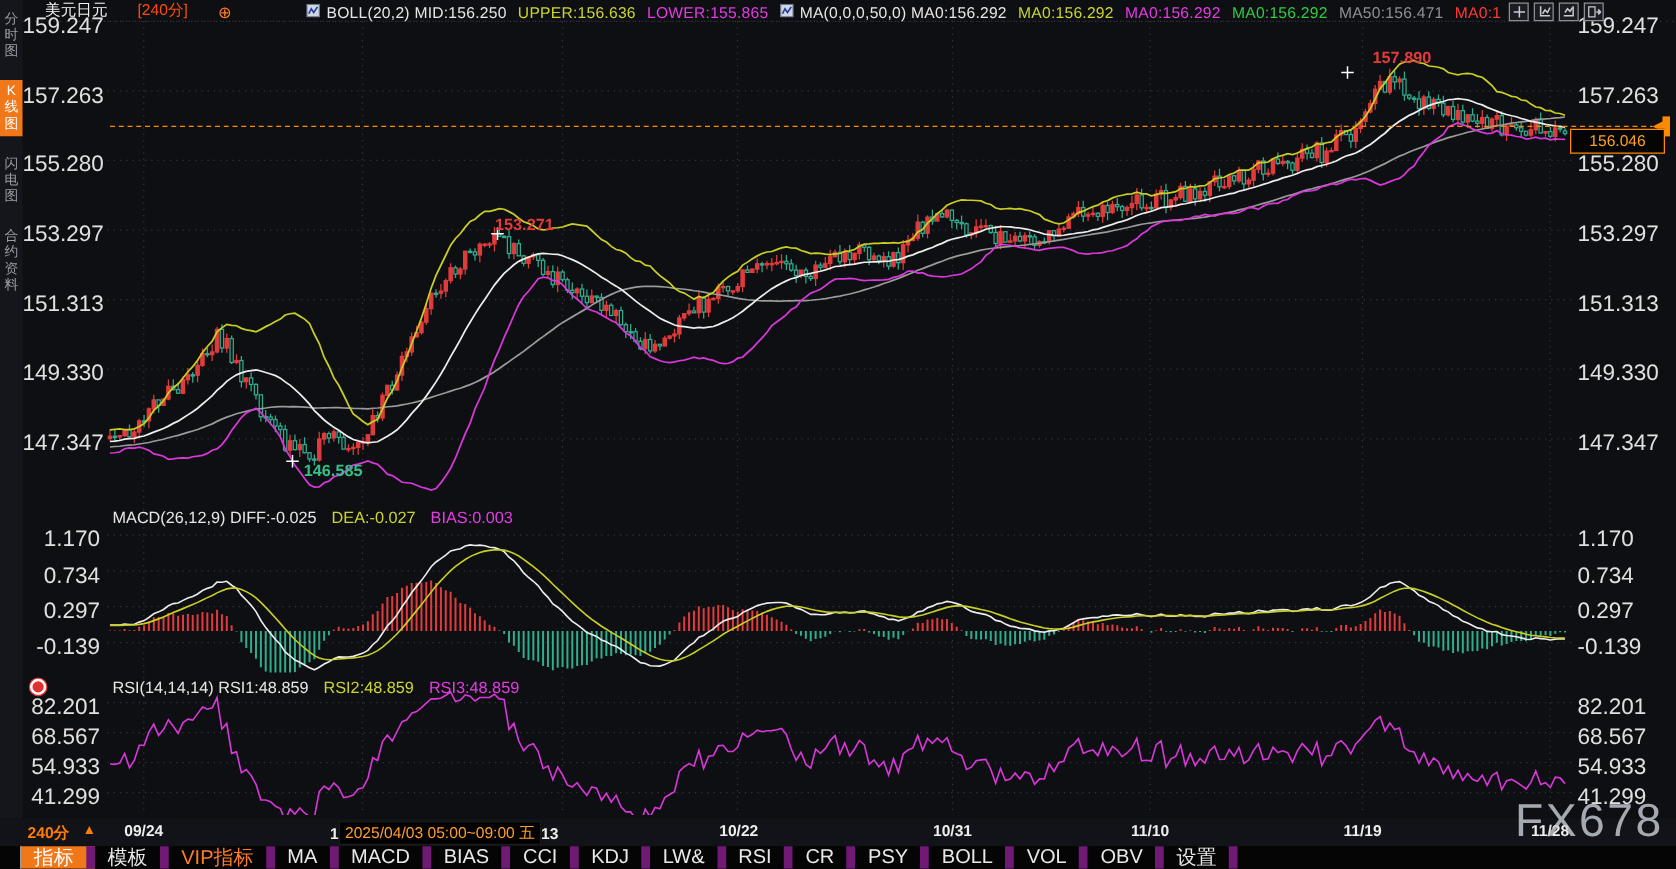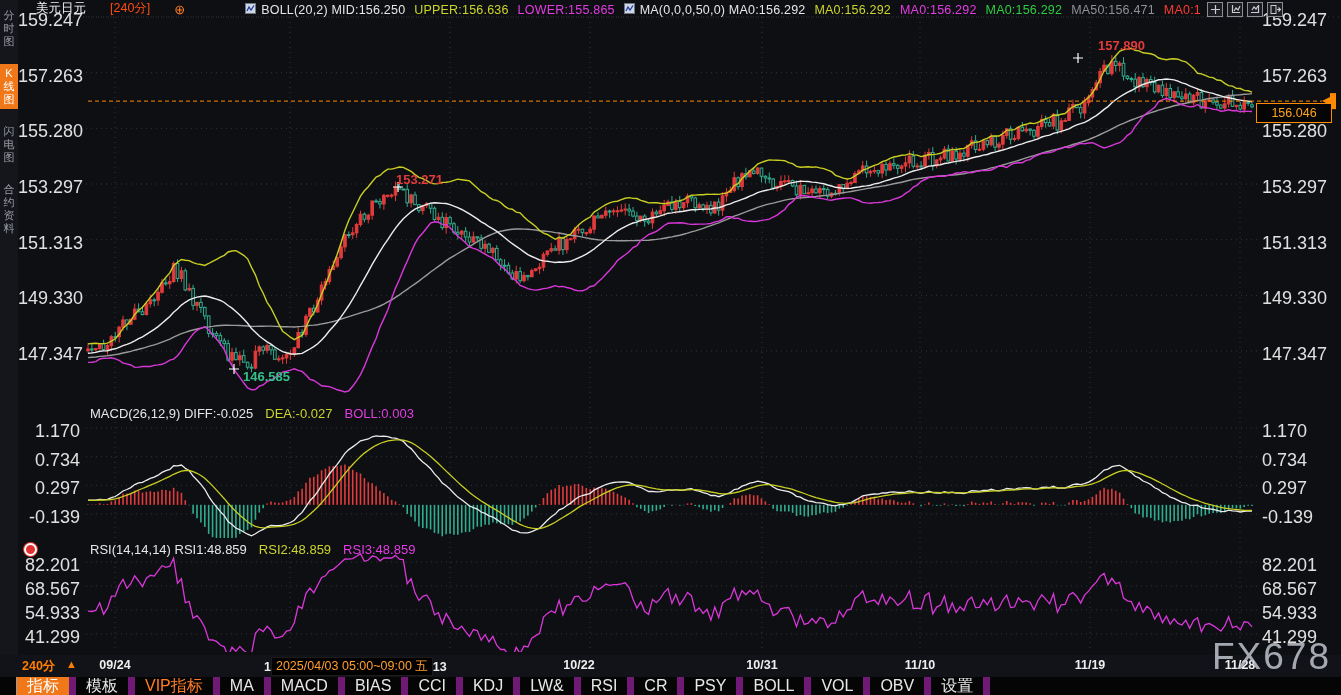--- a/index.html
+++ b/index.html
@@ -1094,21 +1094,21 @@
         <svg width="11" height="11">
           <rect x="1" y="1.5" width="5" height="8" fill="none" stroke="#c9ccd2"></rect>
           <path fill="none" stroke="#c9ccd2" stroke-width="1.2" d="M7 5.5 H10 M8.5 3.5 L10.5 5.5 L8.5 7.5"></path>
         </svg>
       </div>
     </div>
 
   <div class="pane-hdr" id="macd-header" style="top:406px">
       <span style="color: rgb(230, 230, 230);">MACD(26,12,9) DIFF:-0.025</span>
       <span style="color: rgb(204, 212, 46);">DEA:-0.027</span>
-      <span style="color: rgb(226, 60, 226);">BOLL:0.003</span>
+      <span style="color: rgb(226, 60, 226);">BIAS:0.003</span>
     </div>
   <div class="pane-hdr" id="rsi-header" style="top:542px">
       <span style="color: rgb(230, 230, 230);">RSI(14,14,14) RSI1:48.859</span>
       <span style="color: rgb(204, 212, 46);">RSI2:48.859</span>
       <span style="color: rgb(226, 60, 226);">RSI3:48.859</span>
     </div>
 
   <div id="axis-labels">
       <span class="tick l" style="top: 10px; left: 18px;">159.247</span>
       <span class="tick r" style="top: 10px; left: 1262px;">159.247</span>
@@ -1146,21 +1146,21 @@
       <span class="anno" style="left: 243px; top: 369px; color: rgb(53, 192, 138);">146.585</span>
       <span class="anno" style="left: 1098px; top: 38px; color: rgb(226, 59, 59);">157.890</span>
     </div>
 
   <div id="price-tag">156.046</div>
   <span id="rsi-marker"></span>
 
   <div id="footer">
     <span id="footer-period">240分</span>
     <span id="footer-arrow">▲</span>
-    <span id="footer-dates"><span class="fdate" style="left: 115px;">09/24</span><span class="fdate" style="left: 579px;">10/22</span><span class="fdate" style="left: 762px;">10/31</span><span class="fdate" style="left: 920px;">11/10</span><span class="fdate" style="left: 1090px;">11/19</span><span class="fdate" style="left: 1240px;">11/28</span></span>
+    <span id="footer-dates"><span class="fdate" style="left: 115px;">09/24</span><span class="fdate" style="left: 591px;">10/22</span><span class="fdate" style="left: 762px;">10/31</span><span class="fdate" style="left: 920px;">11/10</span><span class="fdate" style="left: 1090px;">11/19</span><span class="fdate" style="left: 1240px;">11/28</span></span>
     <span id="footer-tip">
       <span class="pre">1</span>
       <span class="box">2025/04/03 05:00~09:00 五</span>
       <span class="suf">13</span>
     </span>
   </div>
 
   <div id="tabbar">
       <span class="tab active">指标</span>
       <span class="tab ">模板</span>

